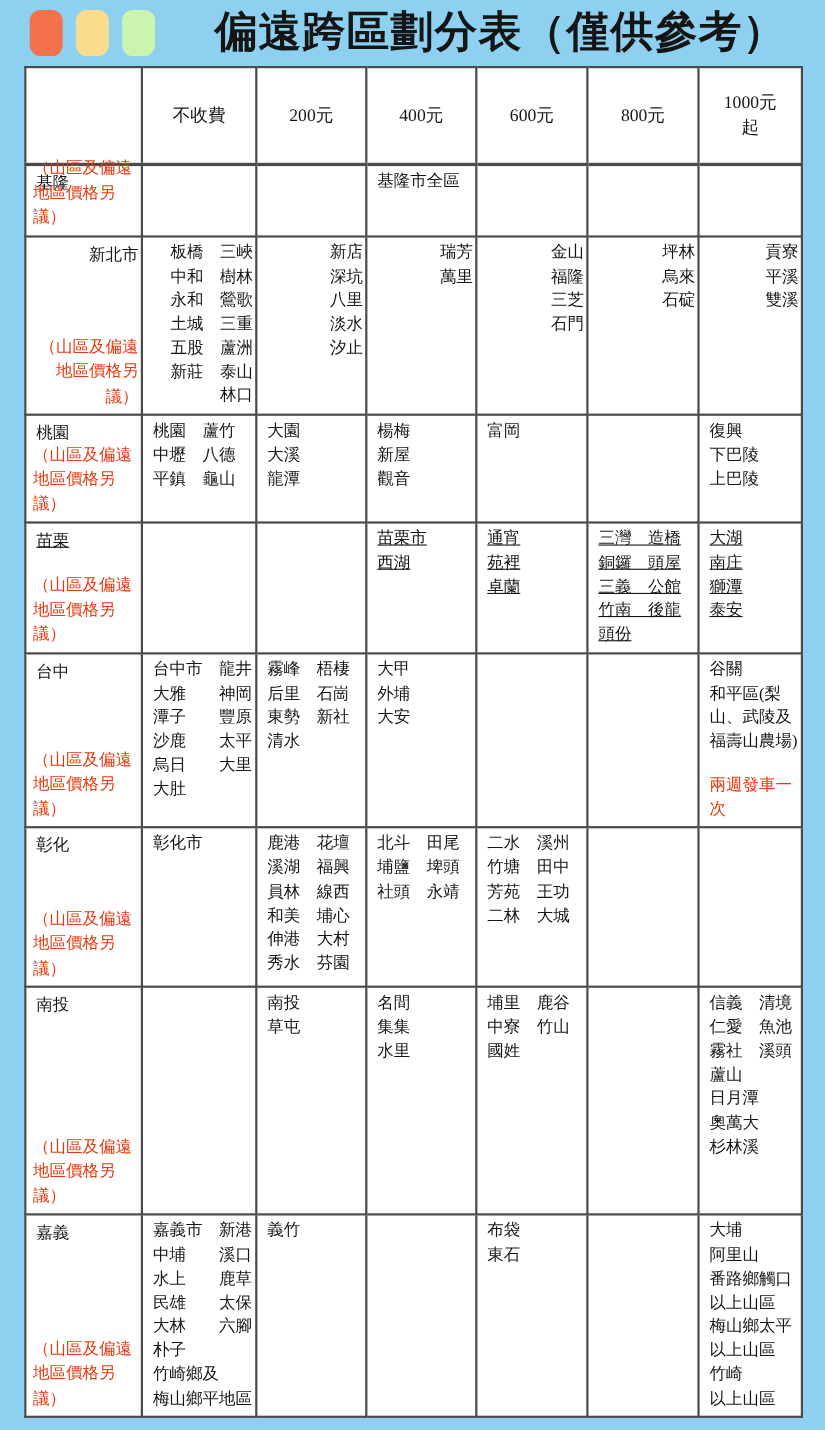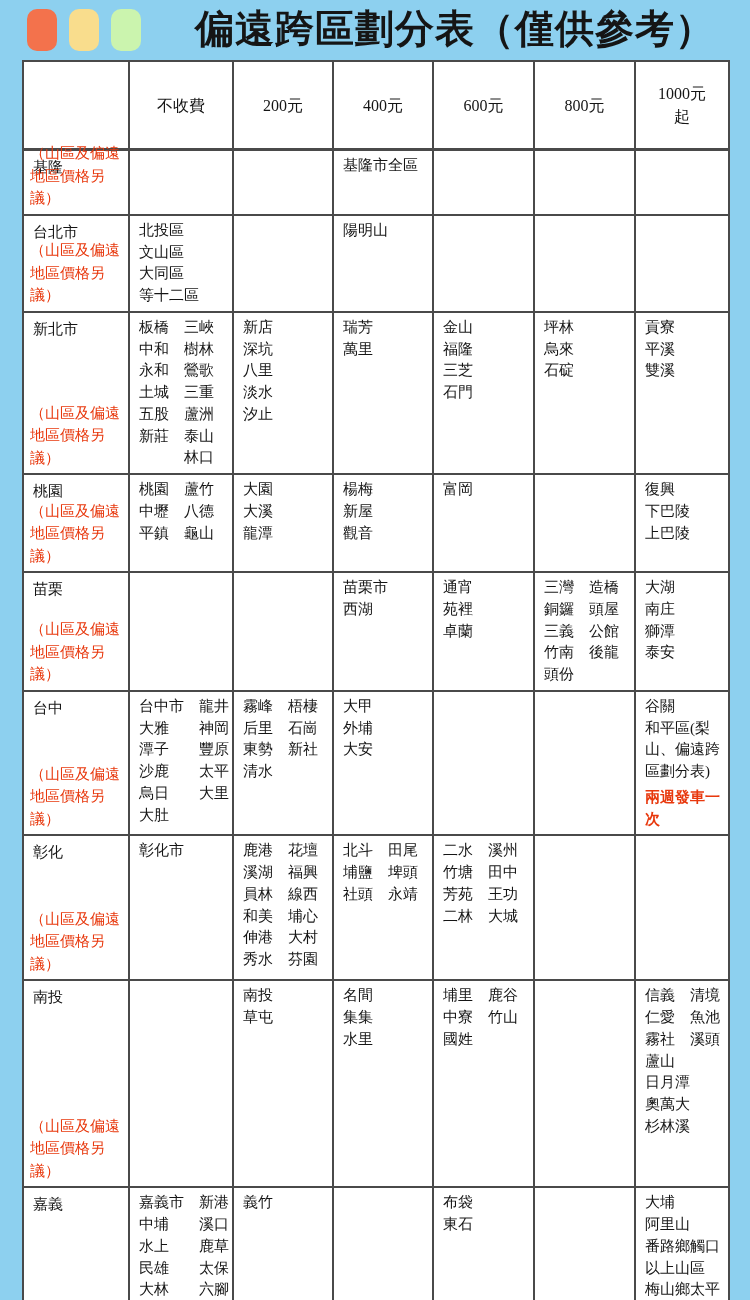--- a/index.html
+++ b/index.html
@@ -37,23 +37,23 @@
     border-bottom:3px solid var(--grid);vertical-align:middle;
   }
   td{padding:4px 2px 4px 9px;}
   td.region{position:relative;padding-top:6px;}
   .rname{font-size:15px;}
   .rnote{
     position:absolute;bottom:4px;left:6px;right:2px;
     color:var(--red);white-space:pre-line;font-size:15px;line-height:1.5;
   }
   .ctext{white-space:pre-line;display:block;}
-  .red{color:var(--red);display:block;margin-top:4px;font-weight:bold;}
-  tr.h1{height:65px;} tr.h2{height:88px;} tr.h3{height:158px;} tr.h4{height:98px;margin-left:10px;}
-  tr.h5{height:75px;} tr.h6{height:92px;} tr.h7{height:139px;} tr.h8{height:145px;margin-left:32px;}
+  .red{color:var(--red);display:block;margin-top:18px;}
+  tr.h1{height:65px;} tr.h2{height:88px;} tr.h3{height:158px;text-align:right;} tr.h4{height:98px;margin-left:10px;}
+  tr.h5{height:75px;} tr.h6{height:92px;text-decoration:underline;} tr.h7{height:139px;} tr.h8{height:145px;margin-left:32px;}
   tr.h9{height:207px;} tr.h10{height:164px;}
 </style>
 </head>
 <body>
 
 <div class="titlebar">
   <div class="sq sq1"></div>
   <div class="sq sq2"></div>
   <div class="sq sq3"></div>
   <div class="page-title">偏遠跨區劃分表（僅供參考）</div>
@@ -99,48 +99,20 @@
           <span class="ctext"></span>
         </td>
     <td>
           <span class="ctext"></span>
         </td>
     <td>
           <span class="ctext"></span>
         </td>
   </tr>
 
-  <tr class="h2">
-    <td class="region">
-      <div class="rname">台北市</div>
-      <div class="rnote">（山區及偏遠
-地區價格另議）</div>
-    </td>
-    <td>
-          <span class="ctext">北投區
-文山區
-大同區
-等十二區</span>
-        </td>
-    <td>
-          <span class="ctext"></span>
-        </td>
-    <td>
-          <span class="ctext">陽明山</span>
-        </td>
-    <td>
-          <span class="ctext"></span>
-        </td>
-    <td>
-          <span class="ctext"></span>
-        </td>
-    <td>
-          <span class="ctext"></span>
-        </td>
-  </tr>
 
   <tr class="h3">
     <td class="region">
       <div class="rname">新北市</div>
       <div class="rnote">（山區及偏遠
 地區價格另議）</div>
     </td>
     <td>
           <span class="ctext">板橋　三峽
 中和　樹林
@@ -276,21 +248,21 @@
 大安</span>
         </td>
     <td>
           <span class="ctext"></span>
         </td>
     <td>
           <span class="ctext"></span>
         </td>
     <td>
       <span class="ctext">谷關
-和平區(梨山、偏遠跨區劃分表)</span>
+和平區(梨山、武陵及福壽山農場)</span>
       <span class="red">兩週發車一次</span>
     </td>
   </tr>
 
   <tr class="h8">
     <td class="region">
       <div class="rname">彰化</div>
       <div class="rnote">（山區及偏遠
 地區價格另議）</div>
     </td>

